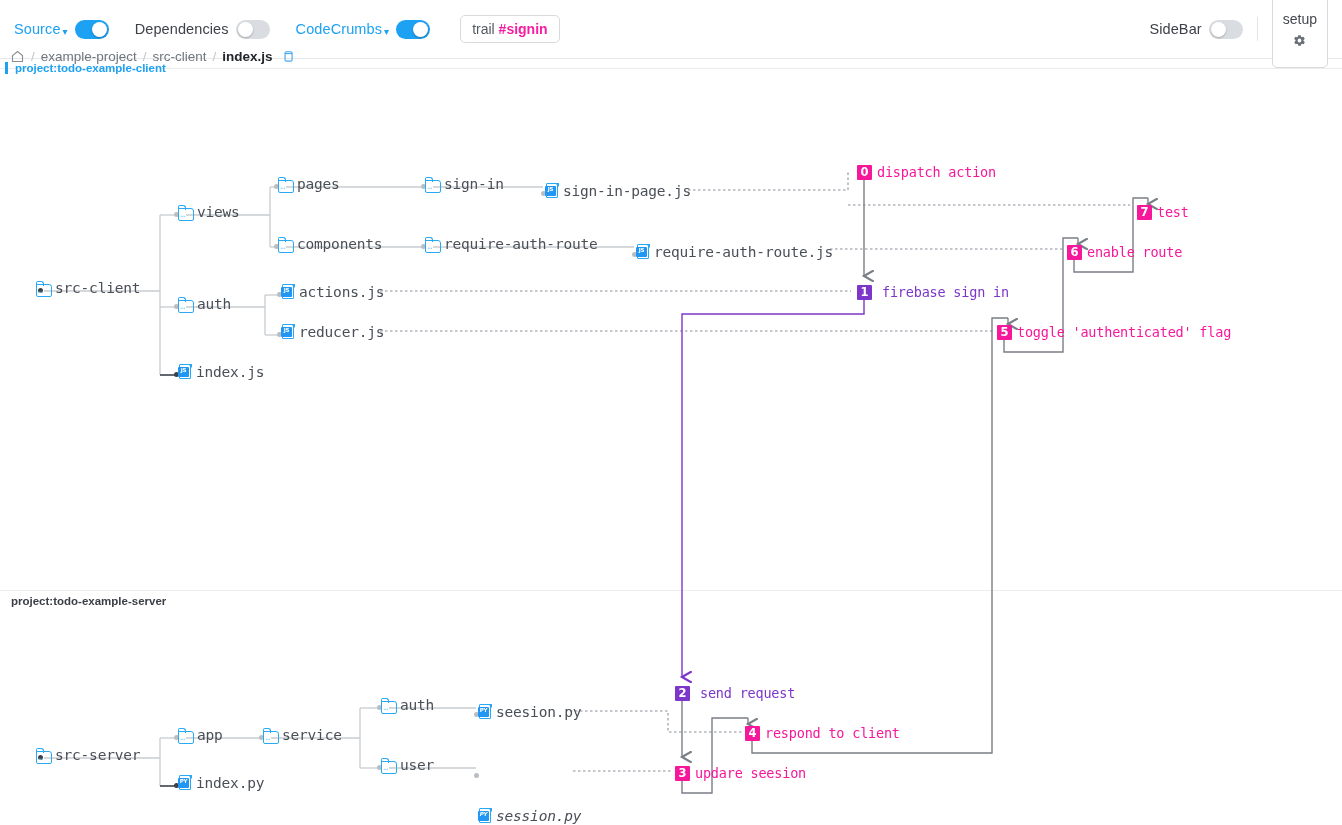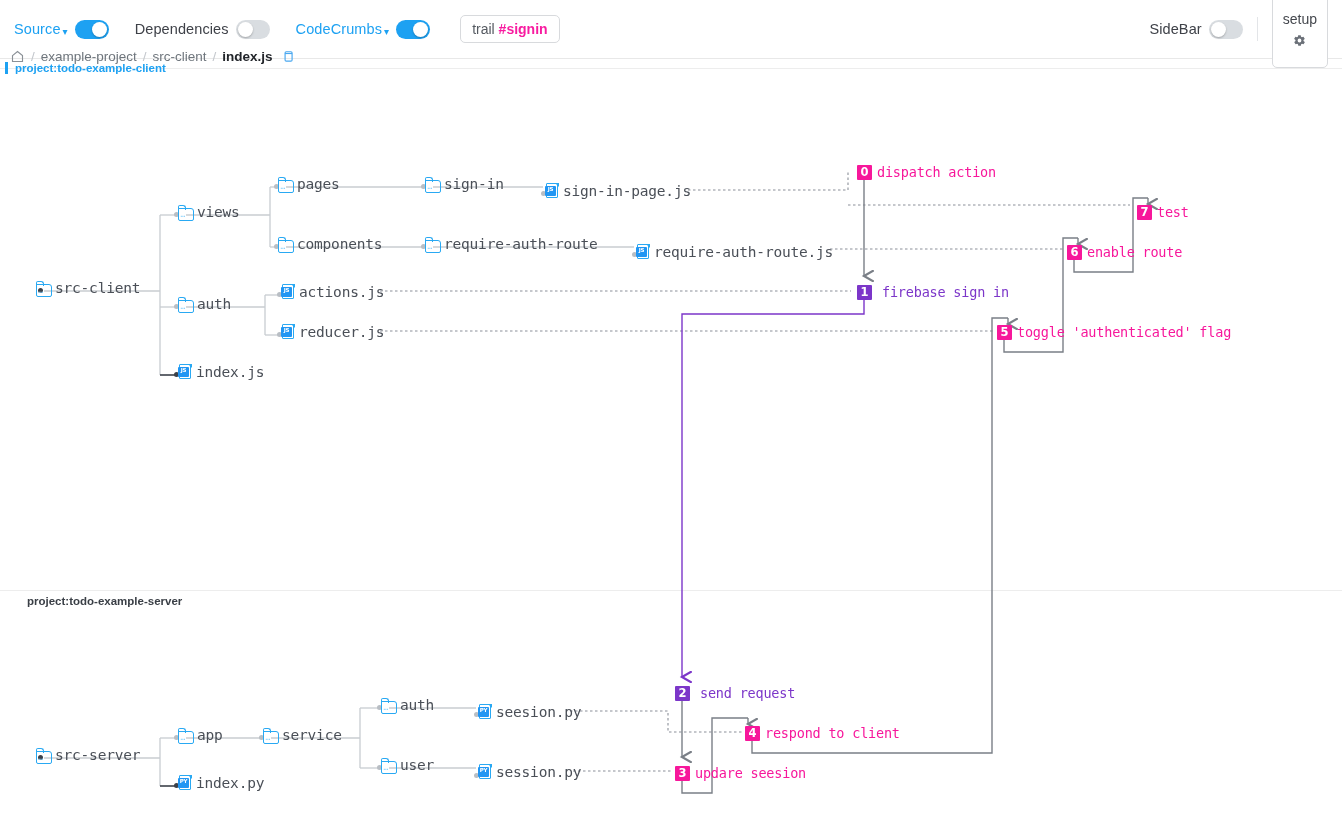--- a/index.html
+++ b/index.html
@@ -225,21 +225,21 @@
     <span class="crumb-sep">/</span>
     <span class="crumb last">index.js</span>
     <svg width="14" height="14" viewBox="0 0 24 24" style="margin-left:2px">
       <rect x="7" y="3" width="12" height="16" rx="2" fill="none" stroke="#4aa8f0" stroke-width="2"></rect>
       <path d="M7 6 H19" stroke="#4aa8f0" stroke-width="2" fill="none"></path>
     </svg>
   </div>
 
   <div class="proj-label accent" style="left:5px; top:62px;">project:todo-example-client</div>
   <div class="hr-split" style="top:590px;"></div>
-  <div class="proj-label plain" style="left:24px; top:595px; padding-left:3px;">project:todo-example-server</div>
+  <div class="proj-label plain" style="left:8px; top:595px; padding-left:3px;">project:todo-example-server</div>
 
   <svg id="wires">
     <defs>
       <marker id="arrGray" markerWidth="9" markerHeight="9" refX="4.5" refY="7" orient="auto">
         <path d="M0.5,0 L4.5,7 L8.5,0" fill="none" stroke="#7a7f87" stroke-width="1.6"></path>
       </marker>
       <marker id="arrPurp" markerWidth="9" markerHeight="9" refX="4.5" refY="7" orient="auto">
         <path d="M0.5,0 L4.5,7 L8.5,0" fill="none" stroke="#7c36c9" stroke-width="1.6"></path>
       </marker>
     </defs>
@@ -478,21 +478,21 @@
         <span class="nlabel">user</span>
       </div>
       <div class="node" style="left: 478px; top: 704px;">
         <span class="ic ic-file py">
           <span class="sheet"></span>
           <span class="fold"></span>
           <span class="badge">PY</span>
         </span>
         <span class="nlabel">seesion.py</span>
       </div>
-      <div class="node" style="left: 478px; top: 764px;">
+      <div class="node" style="left: 478px; top: 808px; font-style: italic;">
         <span class="ic ic-file py">
           <span class="sheet"></span>
           <span class="fold"></span>
           <span class="badge">PY</span>
         </span>
         <span class="nlabel">session.py</span>
       </div>
     </div>
 
   <div id="crumb-layer">

